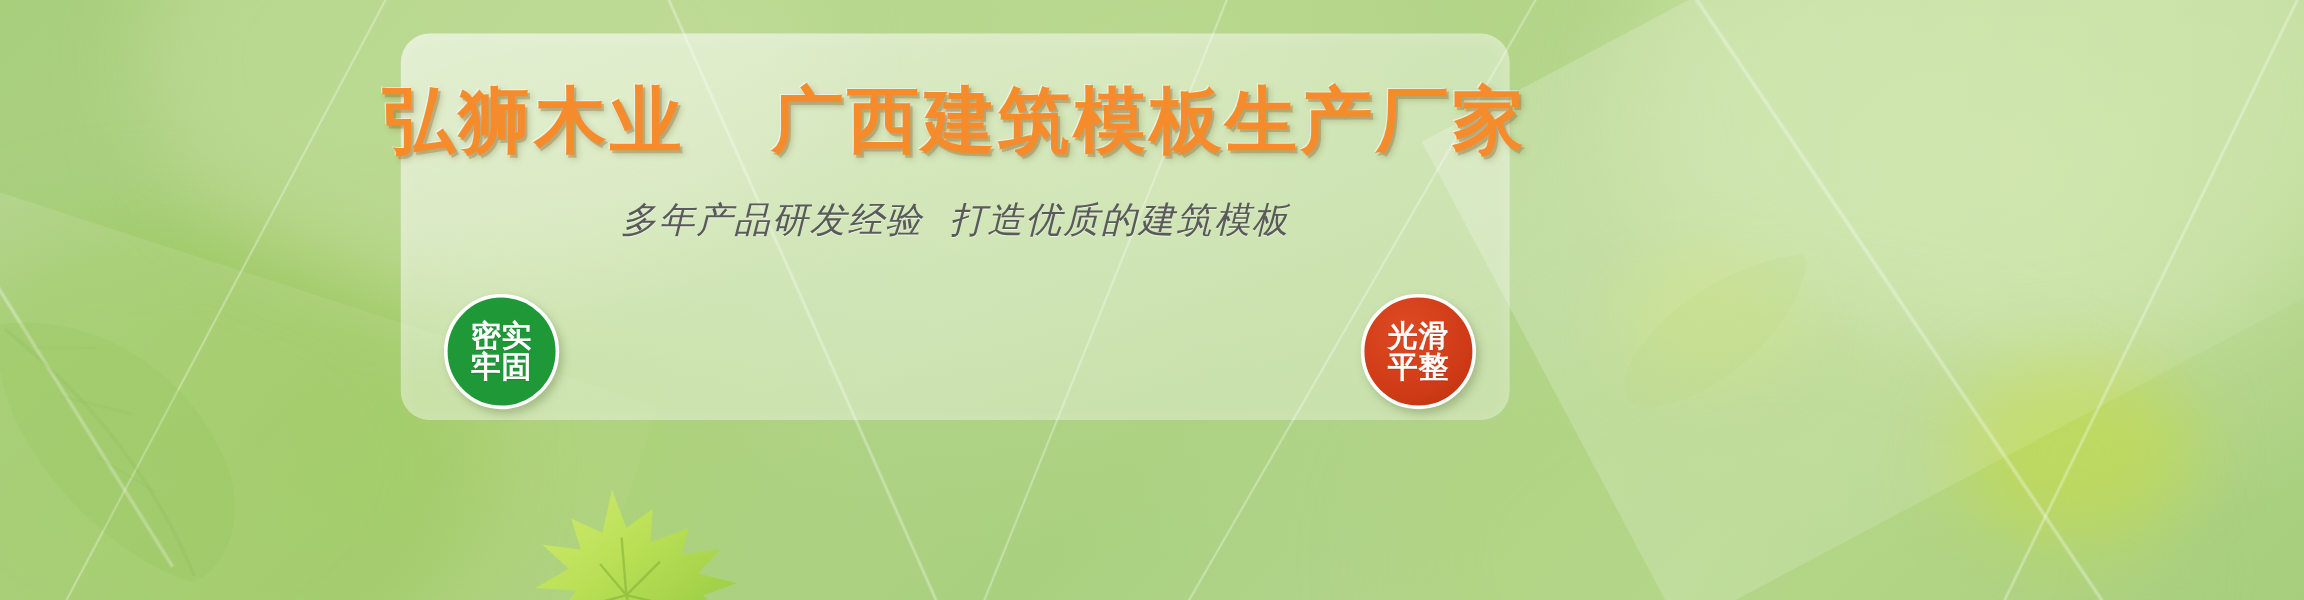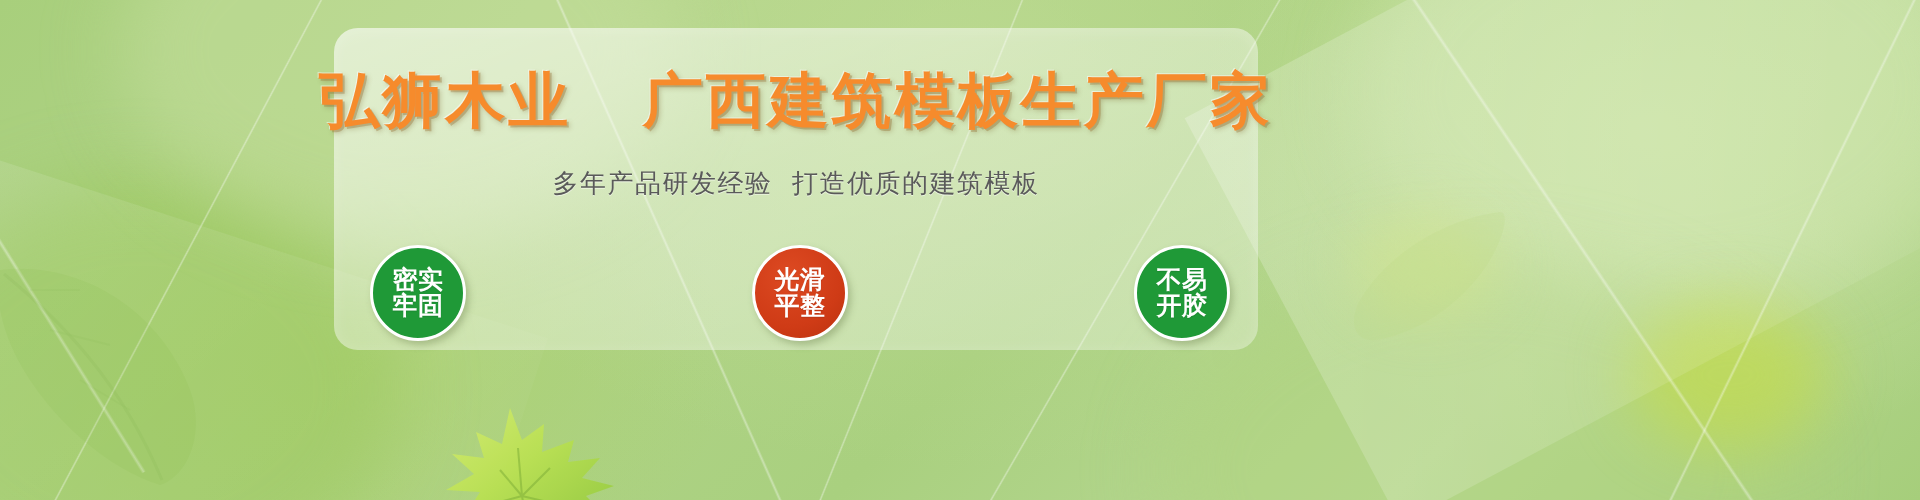--- a/index.html
+++ b/index.html
@@ -85,26 +85,27 @@
       -1px -1px 0 rgba(255,255,255,.55);
   }
 
   
   #subtitle-row {
     position:absolute; left:334px; top:160px;
     width:924px; height:46px;
     display:flex; align-items:center; justify-content:center;
   }
   .subtitle-text {
-    font-size:26px;
+    font-size:30px;
     font-weight:400;
     color:#5a5a5a;
     letter-spacing:1.5px;
     white-space:pre;
     text-shadow:0 1px 0 rgba(255,255,255,.55);
+    font-style:italic;
   }
 
   
   #badge-row {
     position:absolute;
     left:370px; top:238px;
     width:860px; height:110px;
     display:flex; align-items:center; justify-content:space-between;
   }
   .badge {
@@ -172,24 +173,20 @@
   </div>
 
   <div id="badge-row">
     <div class="badge green">
       <span class="badge-line">密实</span>
       <span class="badge-line">牢固</span>
     </div>
     <div class="badge red">
       <span class="badge-line">光滑</span>
       <span class="badge-line">平整</span>
-    </div>
-    <div class="badge green">
-      <span class="badge-line">不易</span>
-      <span class="badge-line">开胶</span>
     </div>
   </div>
 
   <svg class="leaf-shape leaf-main" viewBox="0 0 230 140">
     <defs>
       <linearGradient id="lg" x1="0" y1="0" x2="1" y2="1">
         <stop offset="0%" stop-color="#d6ec72"></stop>
         <stop offset="45%" stop-color="#b9e052"></stop>
         <stop offset="100%" stop-color="#8fc73e"></stop>
       </linearGradient>

